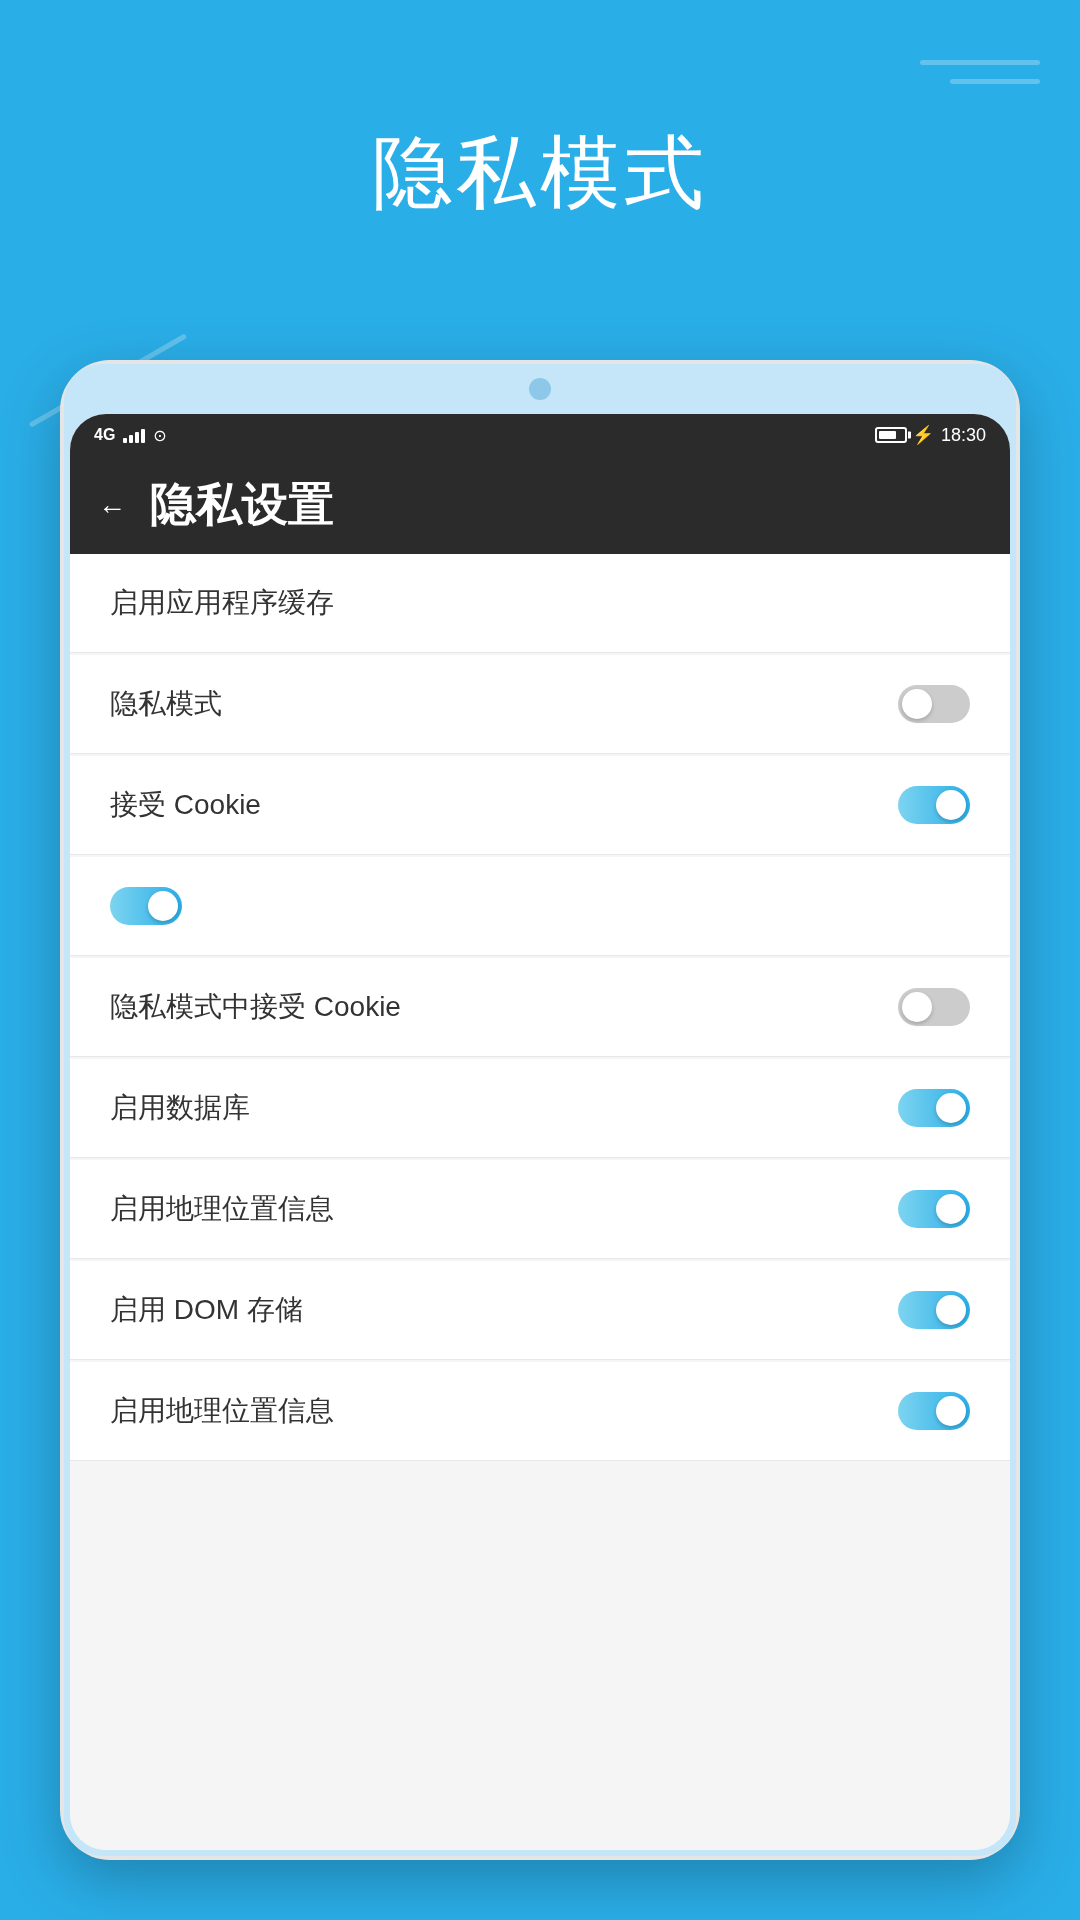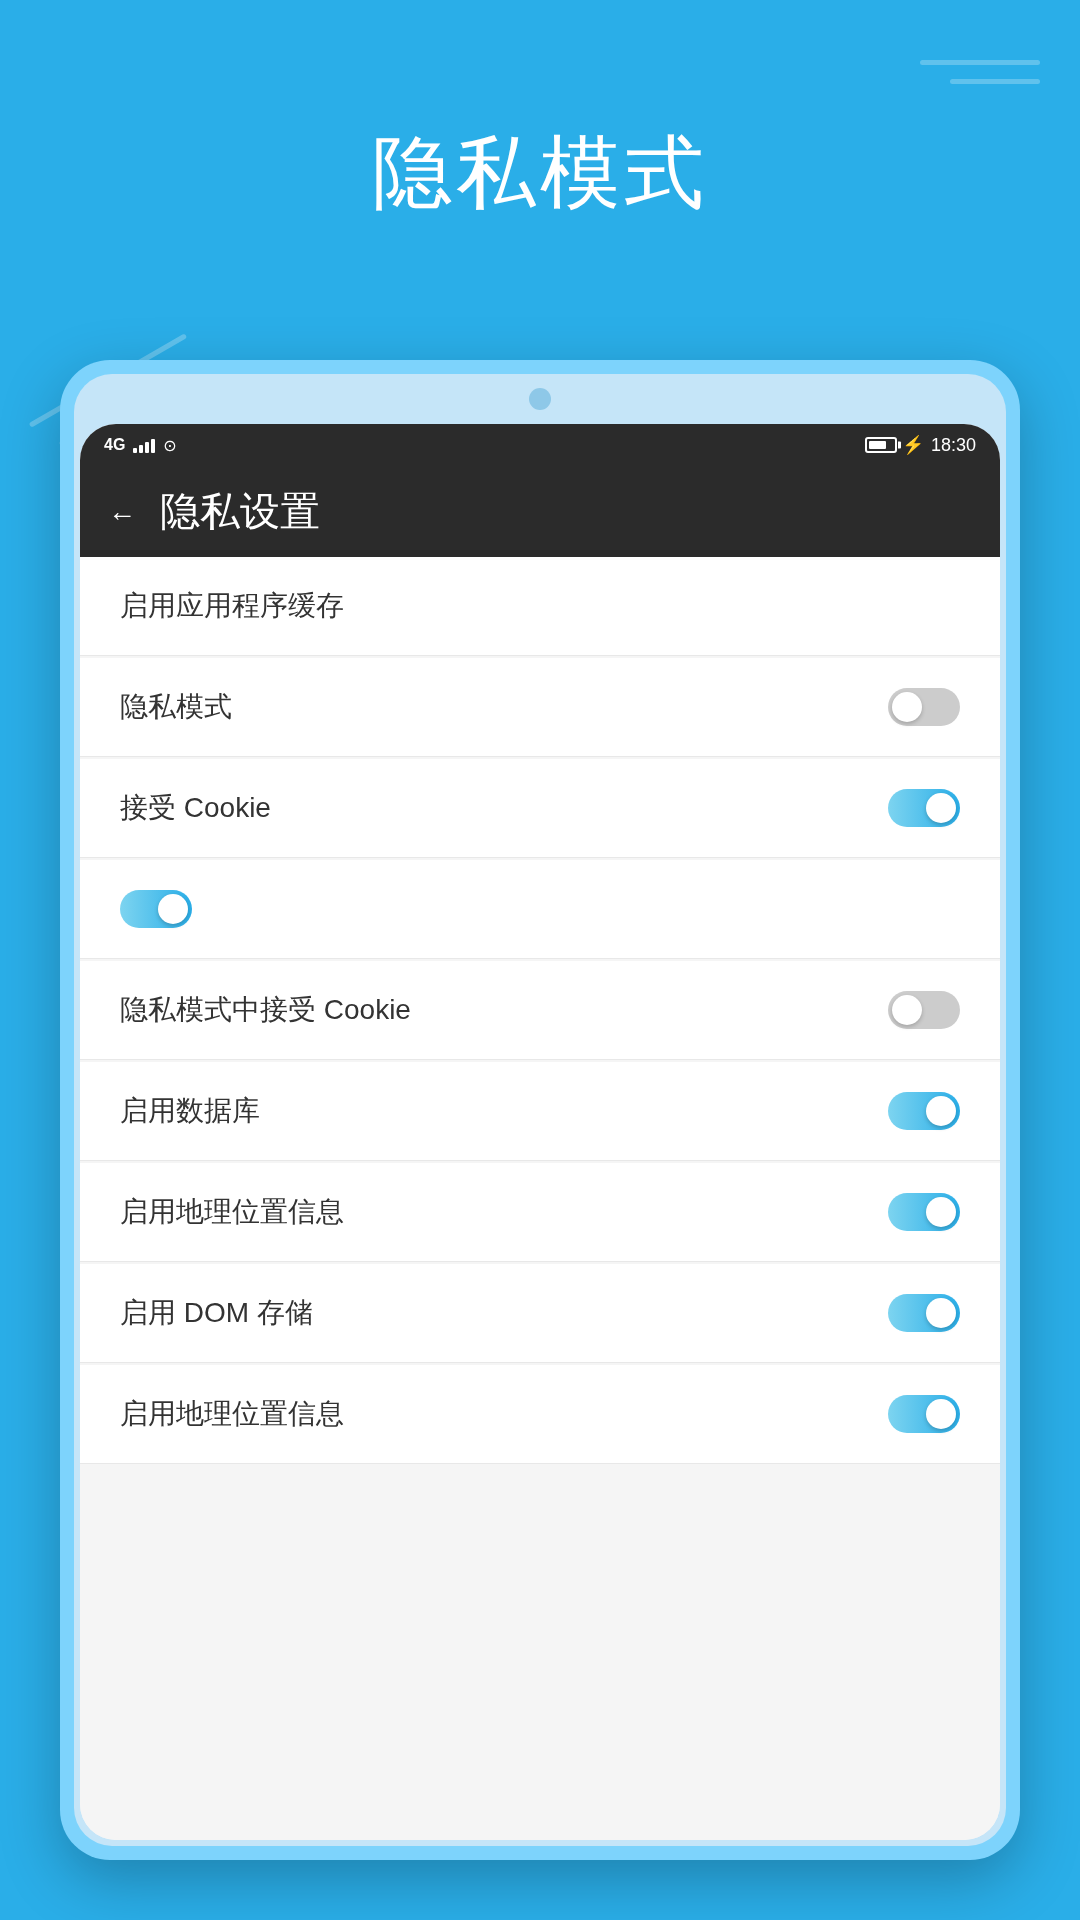--- a/index.html
+++ b/index.html
@@ -80,23 +80,23 @@
       margin-top: 30px;
       letter-spacing: 2px;
     }
 
     .phone-container {
       position: absolute;
       top: 360px;
       left: 60px;
       right: 60px;
       bottom: 60px;
-      background: #7dd3fc;
+      background: #e5e5e5;
       border-radius: 50px;
-      padding: 14px;
+      padding: 4px;
       box-shadow: 0 20px 60px rgba(0,0,0,0.25);
     }
 
     .phone-inner {
       background: #c5e5f8;
       border-radius: 38px;
       height: 100%;
       overflow: hidden;
       position: relative;
     }
@@ -216,22 +216,22 @@
     }
 
     .back-arrow {
       color: white;
       font-size: 28px;
       cursor: pointer;
     }
 
     .nav-title {
       color: white;
-      font-size: 40px;
-      font-weight: 400;
+      font-size: 46px;
+      font-weight: 700;
     }
 
     .settings-list {
       background: #f5f5f5;
       flex: 1;
       overflow: hidden;
     }
 
     .settings-item {
       display: flex;

